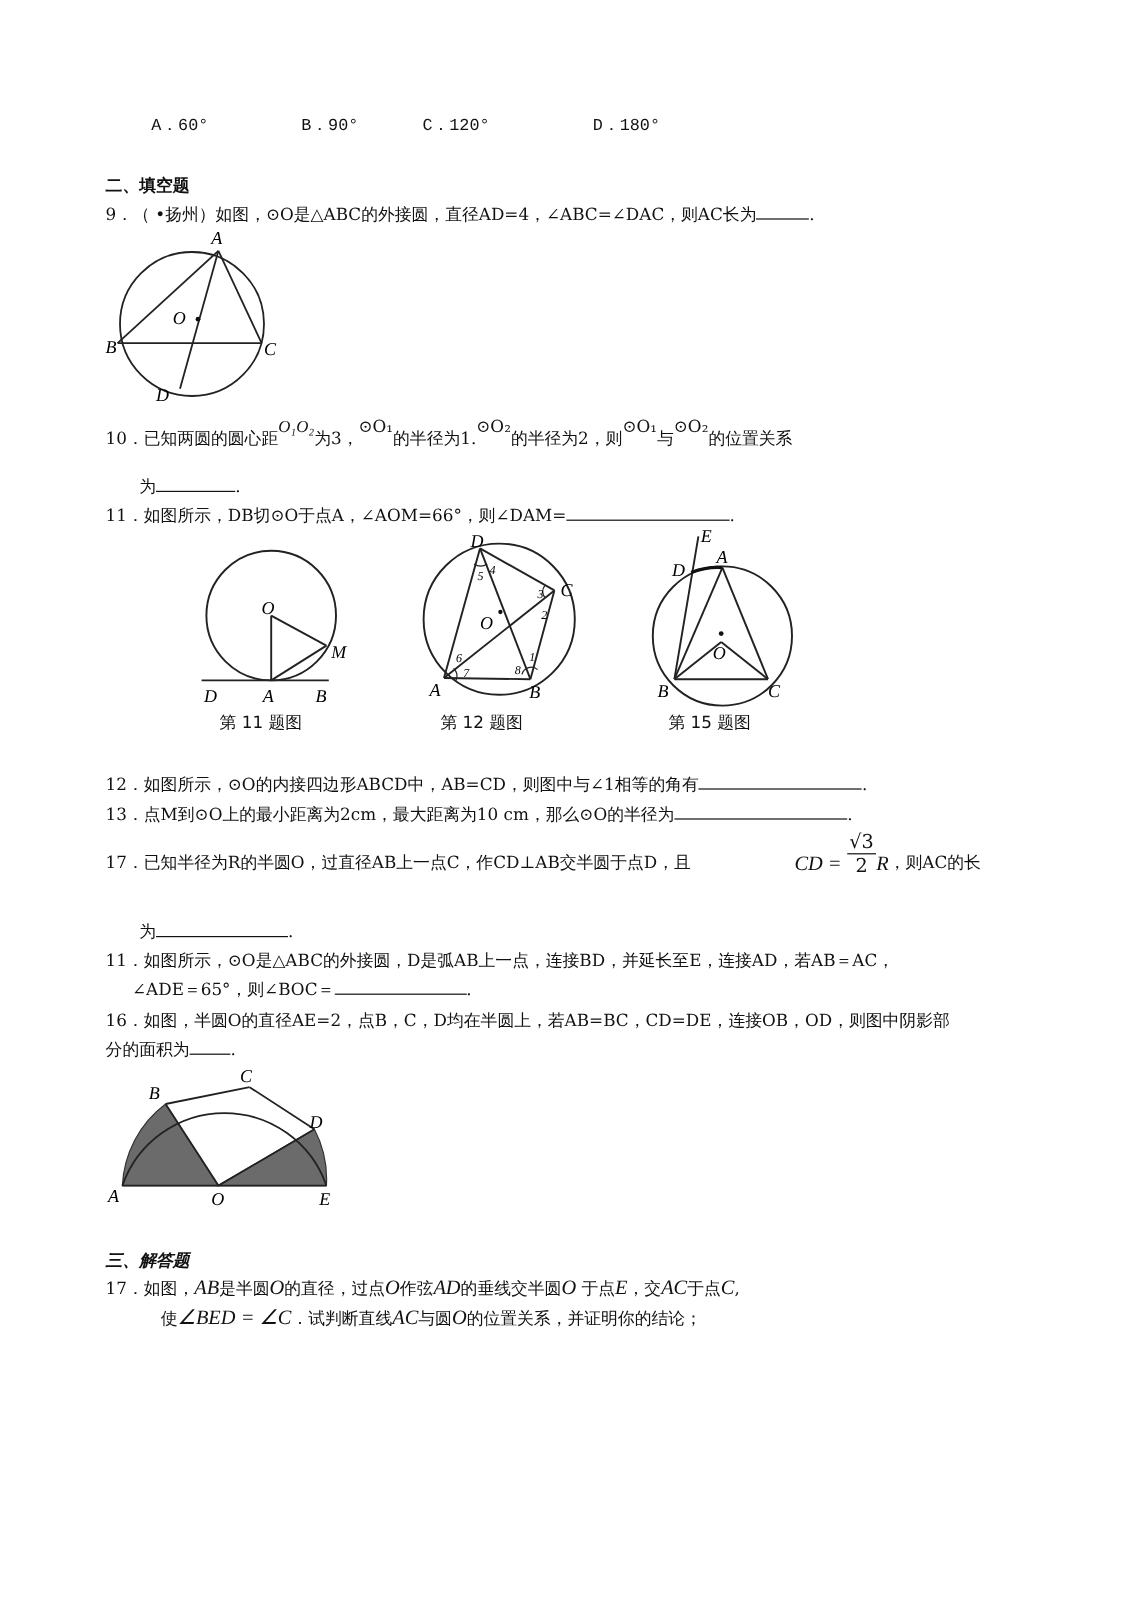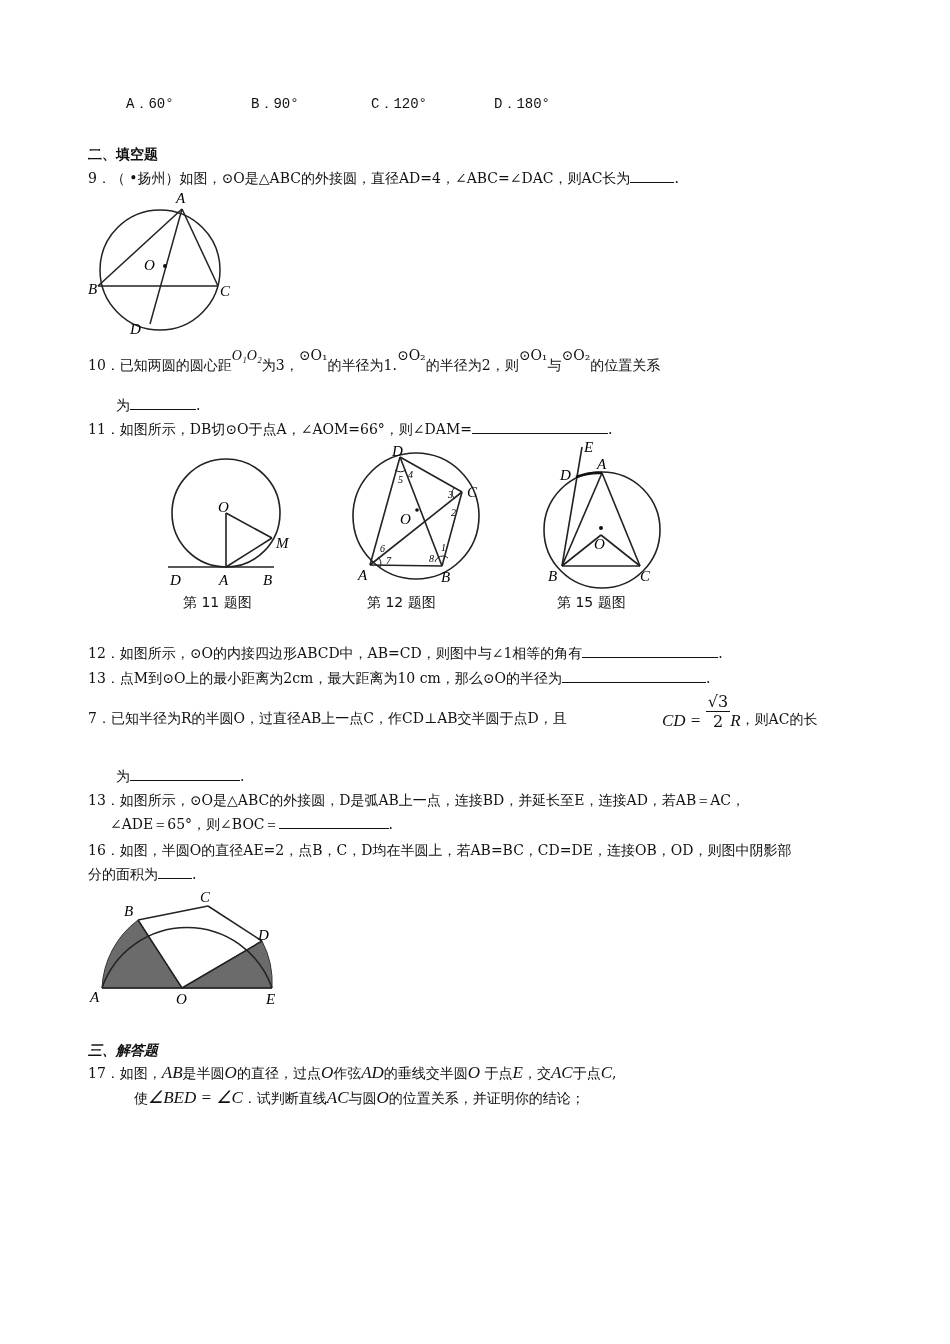--- a/index.html
+++ b/index.html
@@ -12,21 +12,21 @@
   .blank { display:inline-block; border-bottom:1px solid #111; height:12px; vertical-align:baseline; }
   svg text { font-family:"Liberation Serif",serif; font-style:italic; }
   .cap { font-family:"DejaVu Sans","Liberation Sans",sans-serif; font-size:14px; }
   .frac { display:inline-block; vertical-align:middle; text-align:center; }
 </style>
 </head>
 <body>
 
 <div class="abs mono" style="left:126px;top:95px;text-align:right;">A．60°</div>
 <div class="abs mono" style="left:251px;top:95px;">B．90°</div>
-<div class="abs mono" style="left:371px;top:95px;">C．120°</div>
+<div class="abs mono" style="left:352px;top:95px;">C．120°</div>
 <div class="abs mono" style="left:494px;top:95px;">D．180°</div>
 
 <div class="abs bold" style="left:88px;top:146px;">二、填空题</div>
 
 <div class="abs" style="left:88px;top:170px;">
   <span>9．（ •扬州）如图，⊙O是△ABC的外接圆，直径AD=4，∠ABC=∠DAC，则AC长为</span><span class="blank" style="width:44px;"></span><span>.</span>
 </div>
 
 <svg class="abs" style="left:86px;top:188px;" width="160" height="152" viewBox="0 0 160 152">
   <circle cx="74" cy="82" r="60" fill="none" stroke="#222" stroke-width="1.5"></circle>
@@ -117,34 +117,34 @@
 
 <div class="abs" style="left:88px;top:645px;">
   <span>12．如图所示，⊙O的内接四边形ABCD中，AB=CD，则图中与∠1相等的角有</span><span class="blank" style="width:136px;"></span><span>.</span>
 </div>
 
 <div class="abs" style="left:88px;top:670px;">
   <span>13．点M到⊙O上的最小距离为2cm，最大距离为10 cm，那么⊙O的半径为</span><span class="blank" style="width:144px;"></span><span>.</span>
 </div>
 
 <div class="abs" style="left:88px;top:710px;">
-  <span>7．已知半径为R的半圆O，过直径AB上一点C，作CD⊥AB交半圆于点D，且</span>
+  <span>17．已知半径为R的半圆O，过直径AB上一点C，作CD⊥AB交半圆于点D，且</span>
 </div>
 <div class="abs" style="left:662px;top:700px;height:48px;">
   <span class="it" style="position:relative;top:2px;">CD =</span>
   <span class="frac" style="position:relative;top:-8px;">
     <span style="display:block;border-bottom:1px solid #111;font-size:16px;padding:0 2px;">√3</span>
     <span style="display:block;font-size:16px;">2</span>
   </span><span class="it" style="position:relative;top:2px;">R</span><span>，则AC的长</span>
 </div>
 <div class="abs" style="left:116px;top:768px;">
   <span>为</span><span class="blank" style="width:110px;"></span><span>.</span>
 </div>
 
-<div class="abs" style="left:88px;top:792px;">13．如图所示，⊙O是△ABC的外接圆，D是弧AB上一点，连接BD，并延长至E，连接AD，若AB＝AC，</div>
+<div class="abs" style="left:88px;top:792px;">11．如图所示，⊙O是△ABC的外接圆，D是弧AB上一点，连接BD，并延长至E，连接AD，若AB＝AC，</div>
 <div class="abs" style="left:110px;top:816px;">
   <span>∠ADE＝65°，则∠BOC＝</span><span class="blank" style="width:110px;"></span><span>.</span>
 </div>
 
 <div class="abs" style="left:88px;top:842px;">16．如图，半圆O的直径AE=2，点B，C，D均在半圆上，若AB=BC，CD=DE，连接OB，OD，则图中阴影部</div>
 <div class="abs" style="left:88px;top:866px;">
   <span>分的面积为</span><span class="blank" style="width:34px;"></span><span>.</span>
 </div>
 
 <svg class="abs" style="left:86px;top:884px;" width="200" height="122" viewBox="0 0 200 122">

